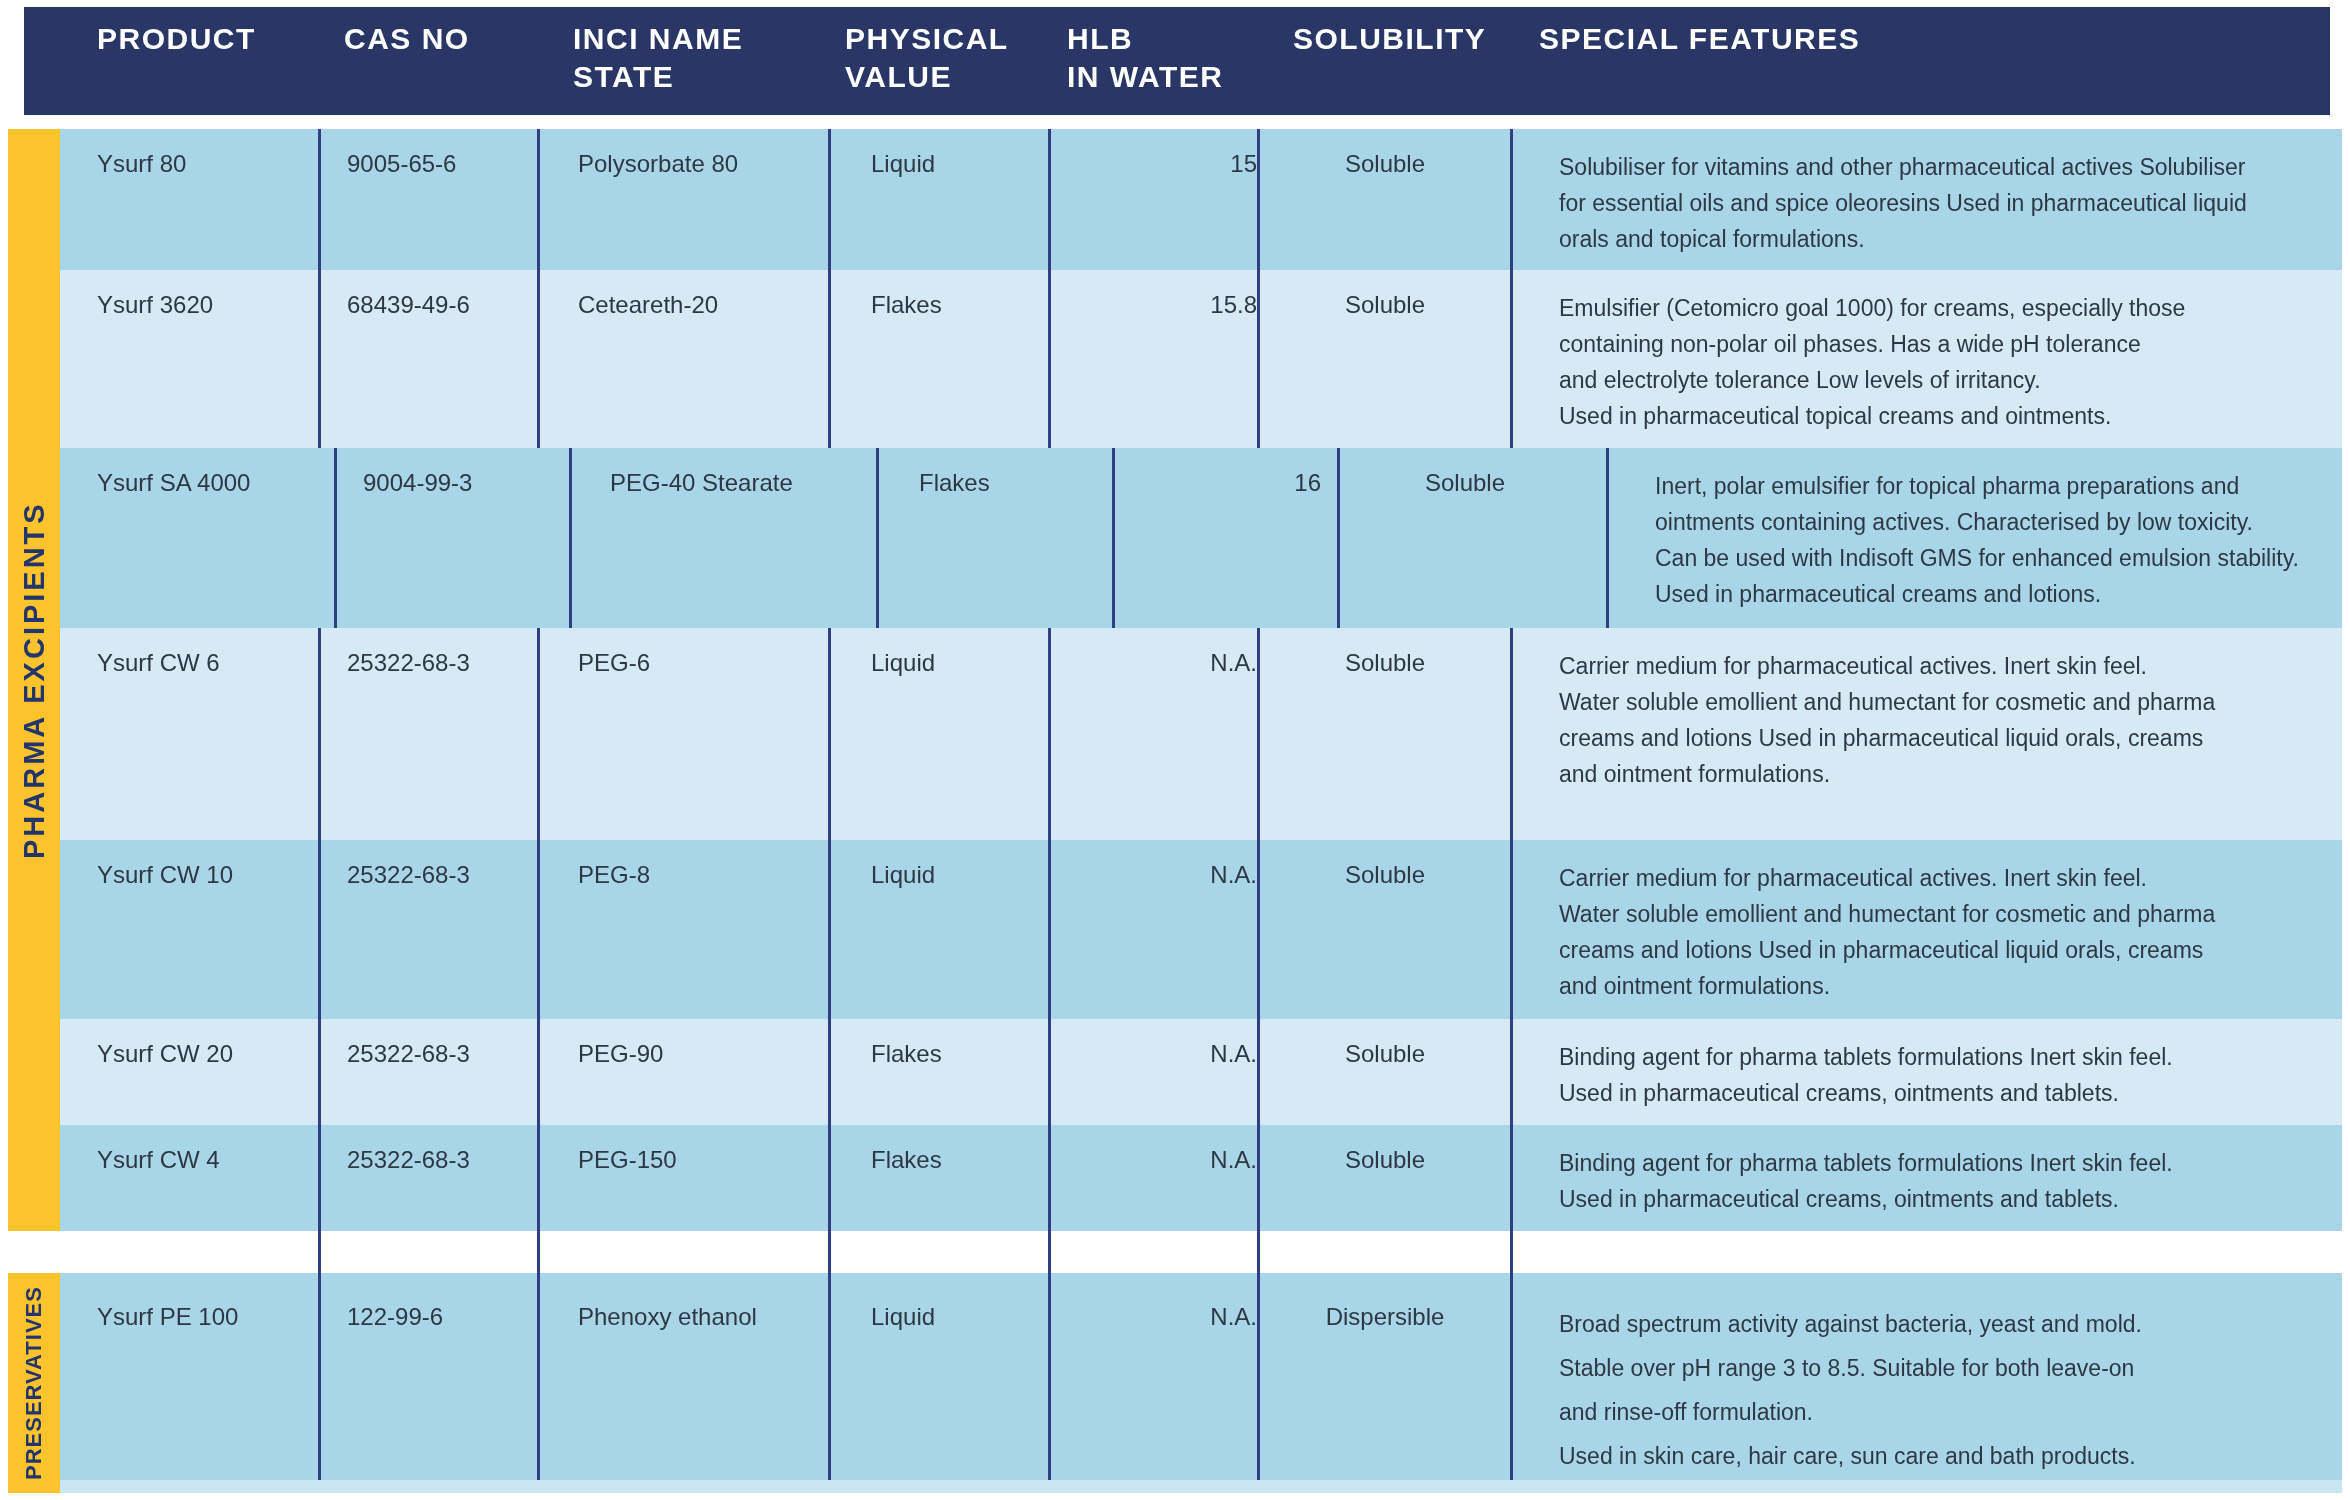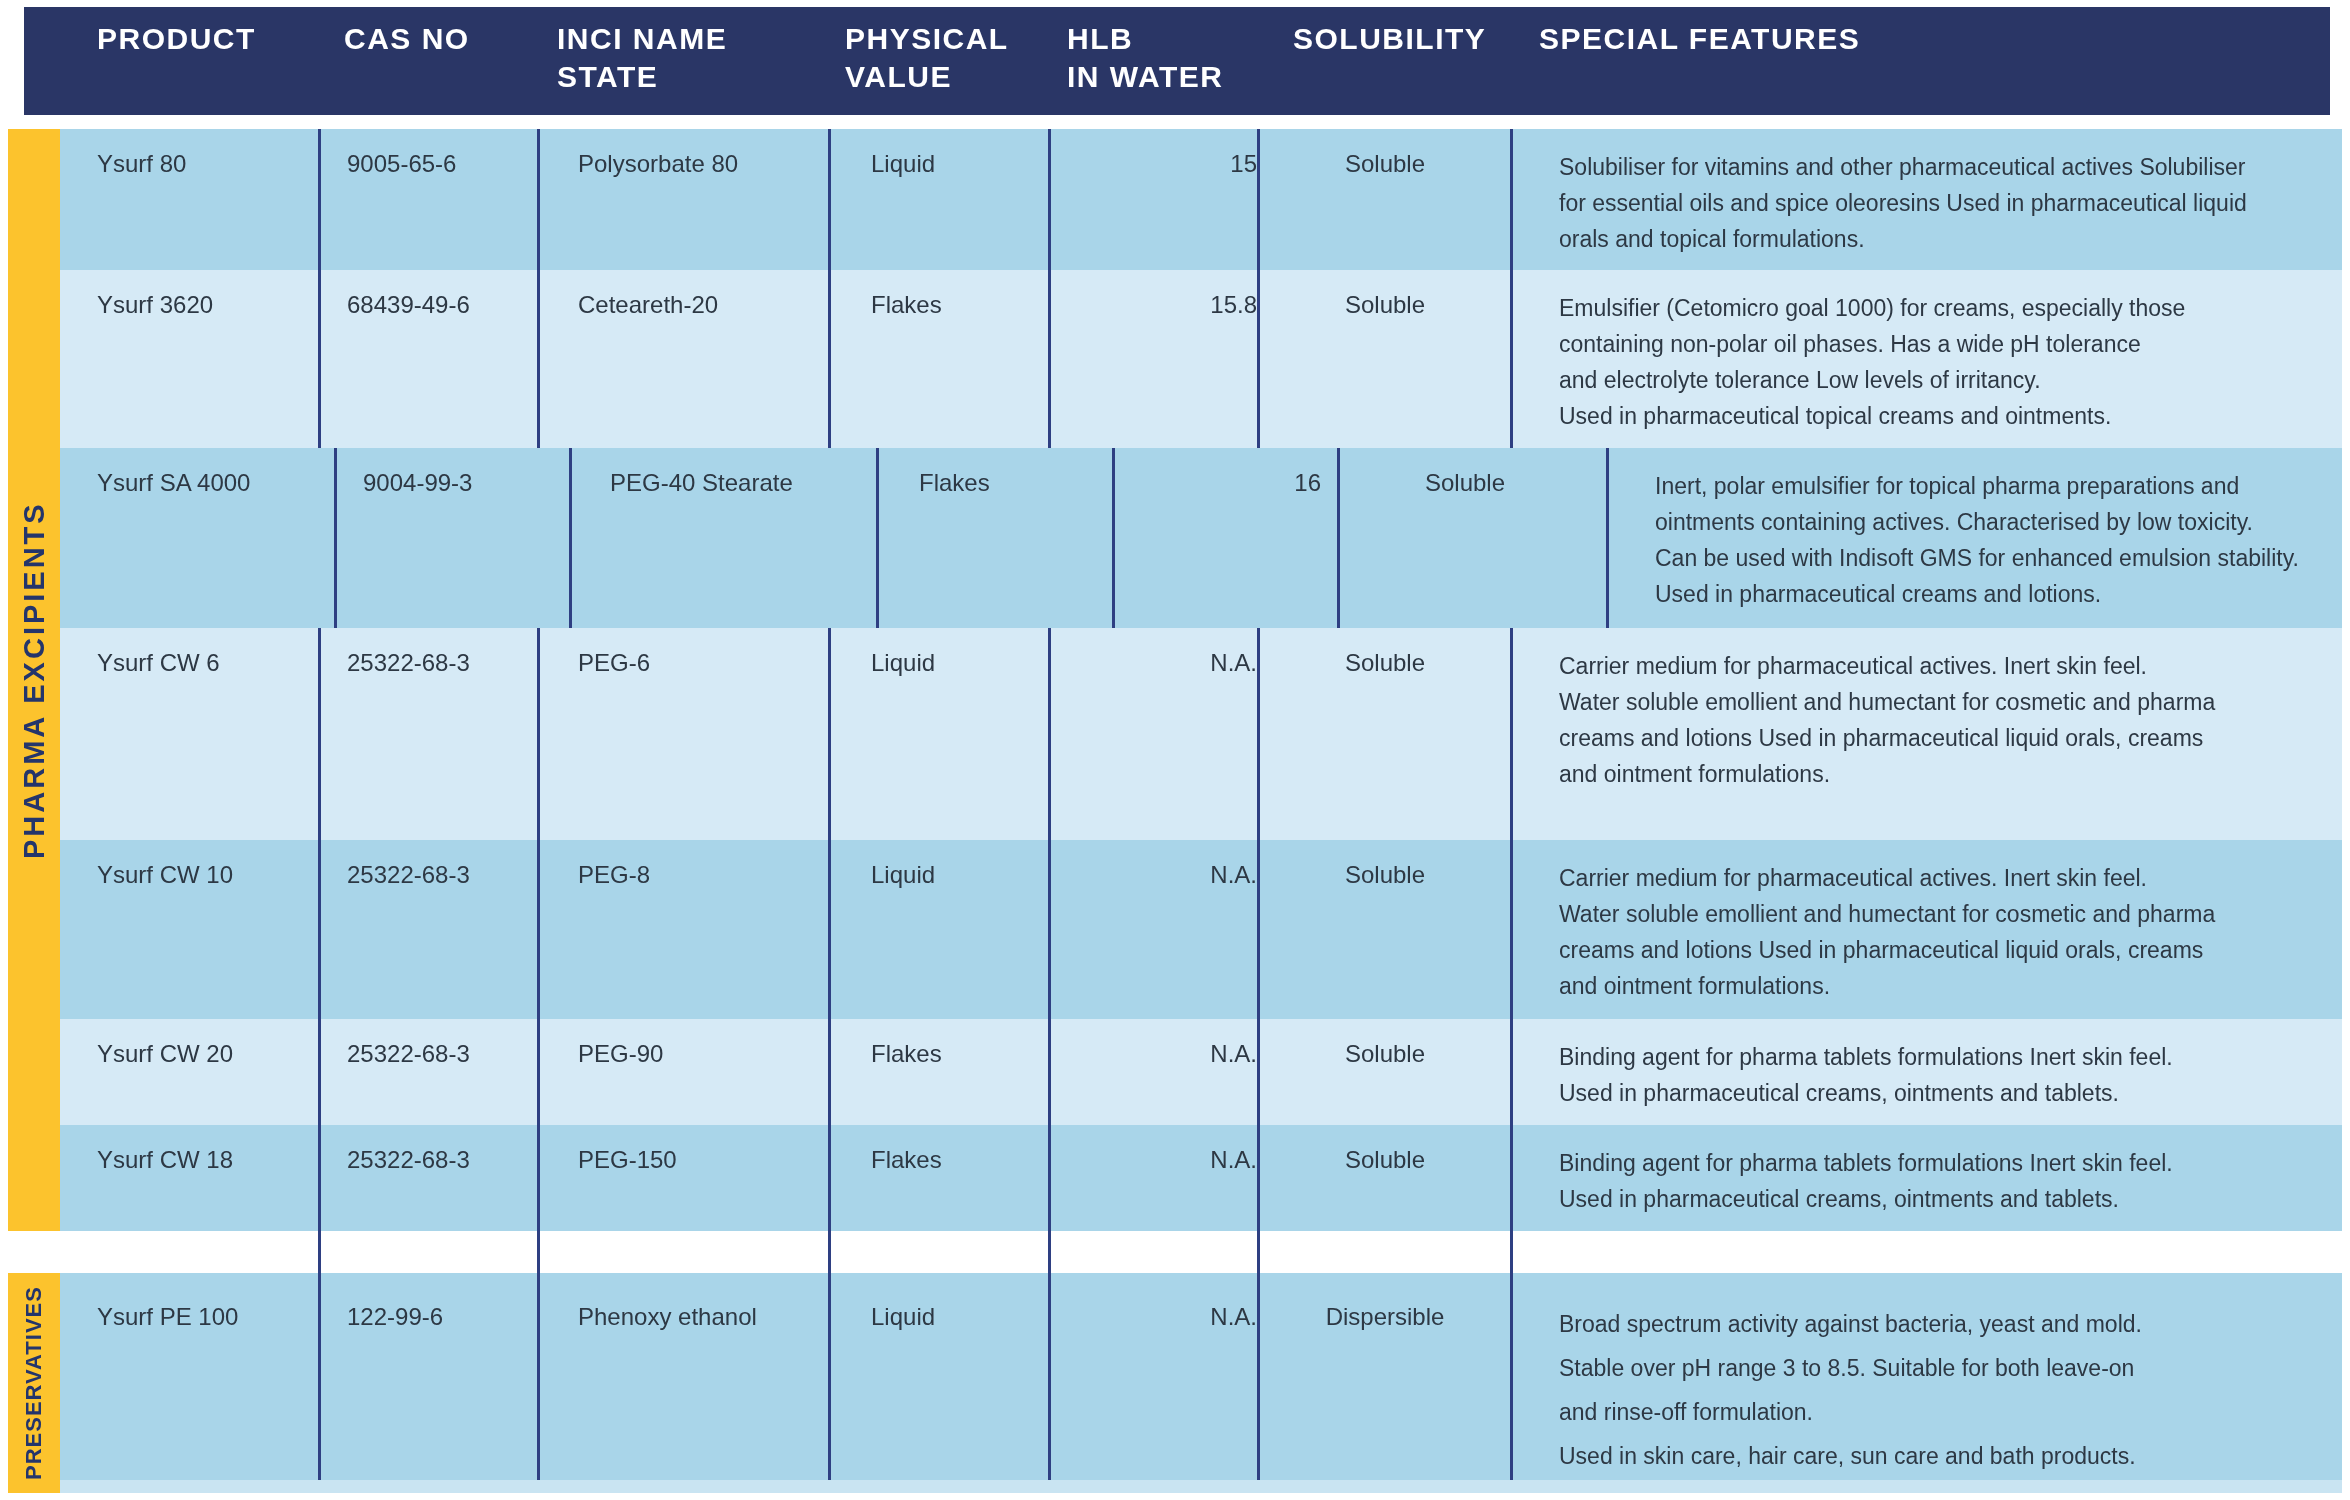--- a/index.html
+++ b/index.html
@@ -20,21 +20,21 @@
   }
   .header-label {
     position:absolute; top:13px;
     color:#ffffff; font-weight:bold;
     font-size:30px; line-height:38px;
     letter-spacing:1.5px;
     white-space:pre-line;
   }
   .hl-product  { left:73px; }
   .hl-cas      { left:320px; }
-  .hl-inci     { left:533px; }
+  .hl-inci     { left:549px; }
   .hl-phys     { left:821px; }
   .hl-hlb      { left:1043px; }
   .hl-sol      { left:1269px; }
   .hl-feat     { left:1515px; }
 
   
   .body-area { position:absolute; left:8px; top:129px; width:2334px; }
 
   .section { position:relative; padding-left:52px; }
   .side-strip {
@@ -184,21 +184,21 @@
         <div class="cell c-cas">25322-68-3</div>
         <div class="cell c-inci">PEG-90</div>
         <div class="cell c-phys">Flakes</div>
         <div class="cell c-hlb">N.A.</div>
         <div class="cell c-sol">Soluble</div>
         <div class="cell c-feat"><span class="feat-lines">Binding agent for pharma tablets formulations Inert skin feel.
 Used in pharmaceutical creams, ointments and tablets.</span></div>
       </div>
 
       <div class="row bg-dark r7">
-        <div class="cell c-product">Ysurf CW 18</div>
+        <div class="cell c-product">Ysurf CW 4</div>
         <div class="cell c-cas">25322-68-3</div>
         <div class="cell c-inci">PEG-150</div>
         <div class="cell c-phys">Flakes</div>
         <div class="cell c-hlb">N.A.</div>
         <div class="cell c-sol">Soluble</div>
         <div class="cell c-feat"><span class="feat-lines">Binding agent for pharma tablets formulations Inert skin feel.
 Used in pharmaceutical creams, ointments and tablets.</span></div>
       </div>
     </div>
 

